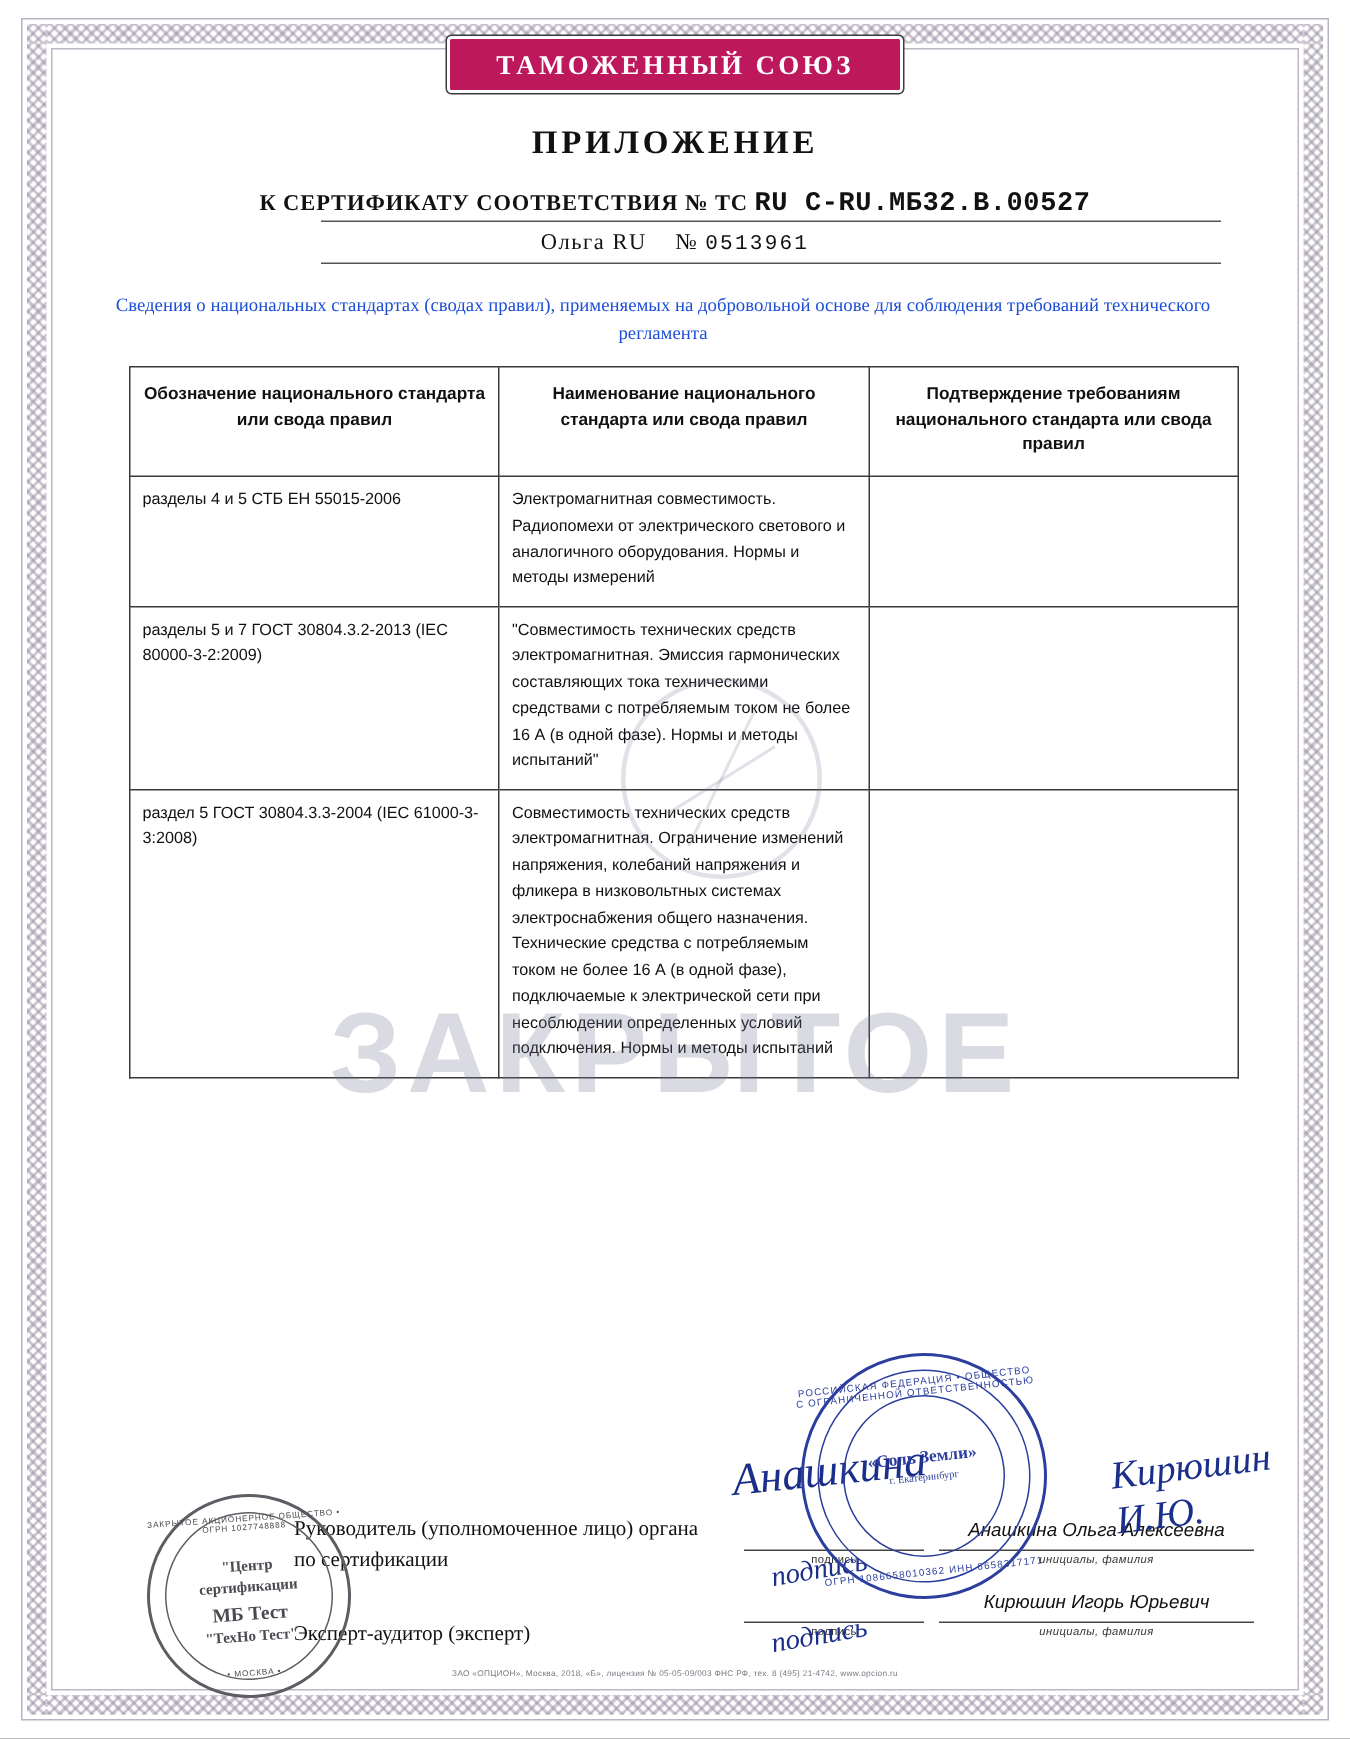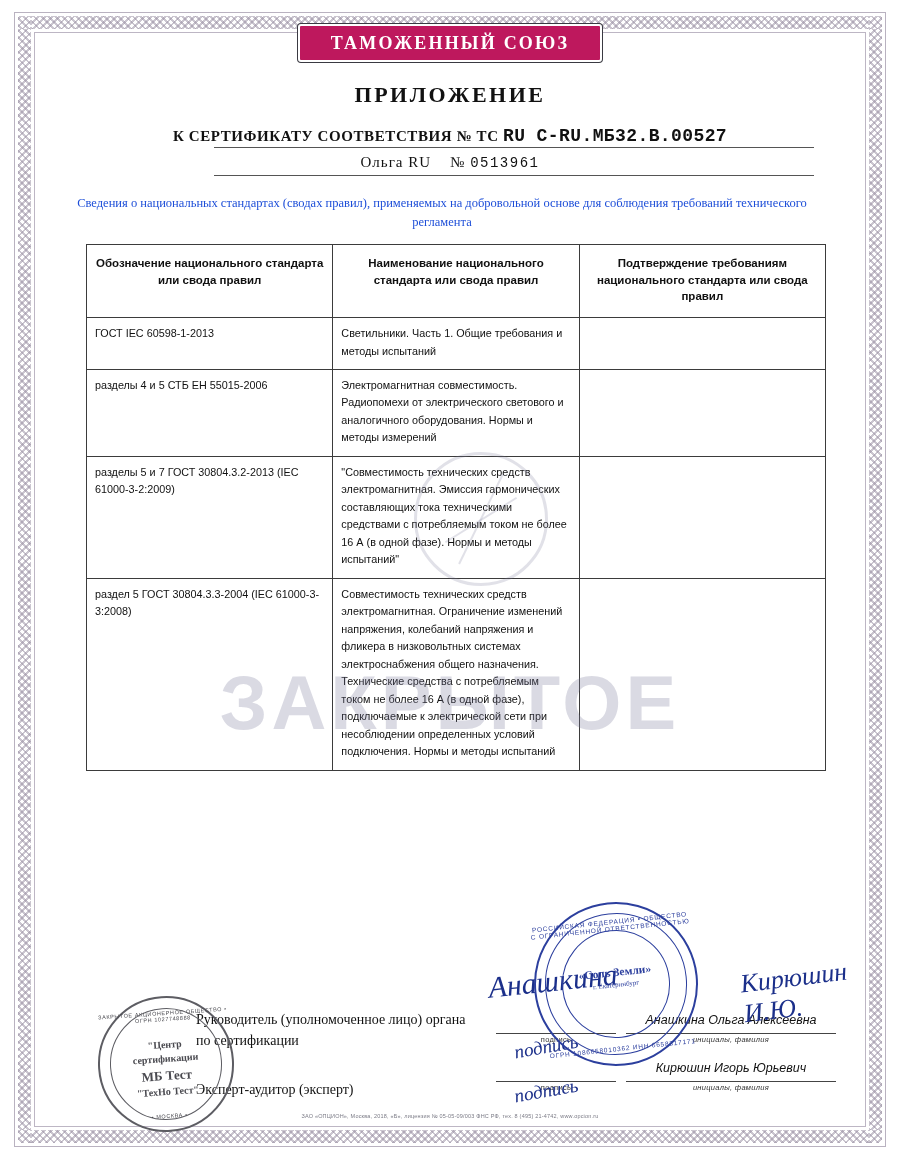--- a/index.html
+++ b/index.html
@@ -464,31 +464,26 @@
     <table class="std-table">
       <thead>
         <tr>
           <th class="c1">Обозначение национального стандарта или свода правил</th>
           <th class="c2">Наименование национального стандарта или свода правил</th>
           <th class="c3">Подтверждение требованиям национального стандарта или свода правил</th>
         </tr>
       </thead>
       <tbody>
         <tr>
-          <td class="c1">ГОСТ IEC 60598-1-2013</td>
-          <td class="c2">Светильники. Часть 1. Общие требования и методы испытаний</td>
-          <td class="c3"></td>
-        </tr>
-        <tr>
           <td class="c1">разделы 4 и 5 СТБ ЕН 55015-2006</td>
           <td class="c2">Электромагнитная совместимость. Радиопомехи от электрического светового и аналогичного оборудования. Нормы и методы измерений</td>
           <td class="c3"></td>
         </tr>
         <tr>
-          <td class="c1">разделы 5 и 7 ГОСТ 30804.3.2-2013 (IEC 61000-3-2:2009)</td>
+          <td class="c1">разделы 5 и 7 ГОСТ 30804.3.2-2013 (IEC 80000-3-2:2009)</td>
           <td class="c2">"Совместимость технических средств электромагнитная. Эмиссия гармонических составляющих тока техническими средствами с потребляемым током не более 16 А (в одной фазе). Нормы и методы испытаний"</td>
           <td class="c3"></td>
         </tr>
         <tr>
           <td class="c1">раздел 5 ГОСТ 30804.3.3-2004 (IEC 61000-3-3:2008)</td>
           <td class="c2">Совместимость технических средств электромагнитная. Ограничение изменений напряжения, колебаний напряжения и фликера в низковольтных системах электроснабжения общего назначения. Технические средства с потребляемым током не более 16 А (в одной фазе), подключаемые к электрической сети при несоблюдении определенных условий подключения. Нормы и методы испытаний</td>
           <td class="c3"></td>
         </tr>
       </tbody>
     </table>

